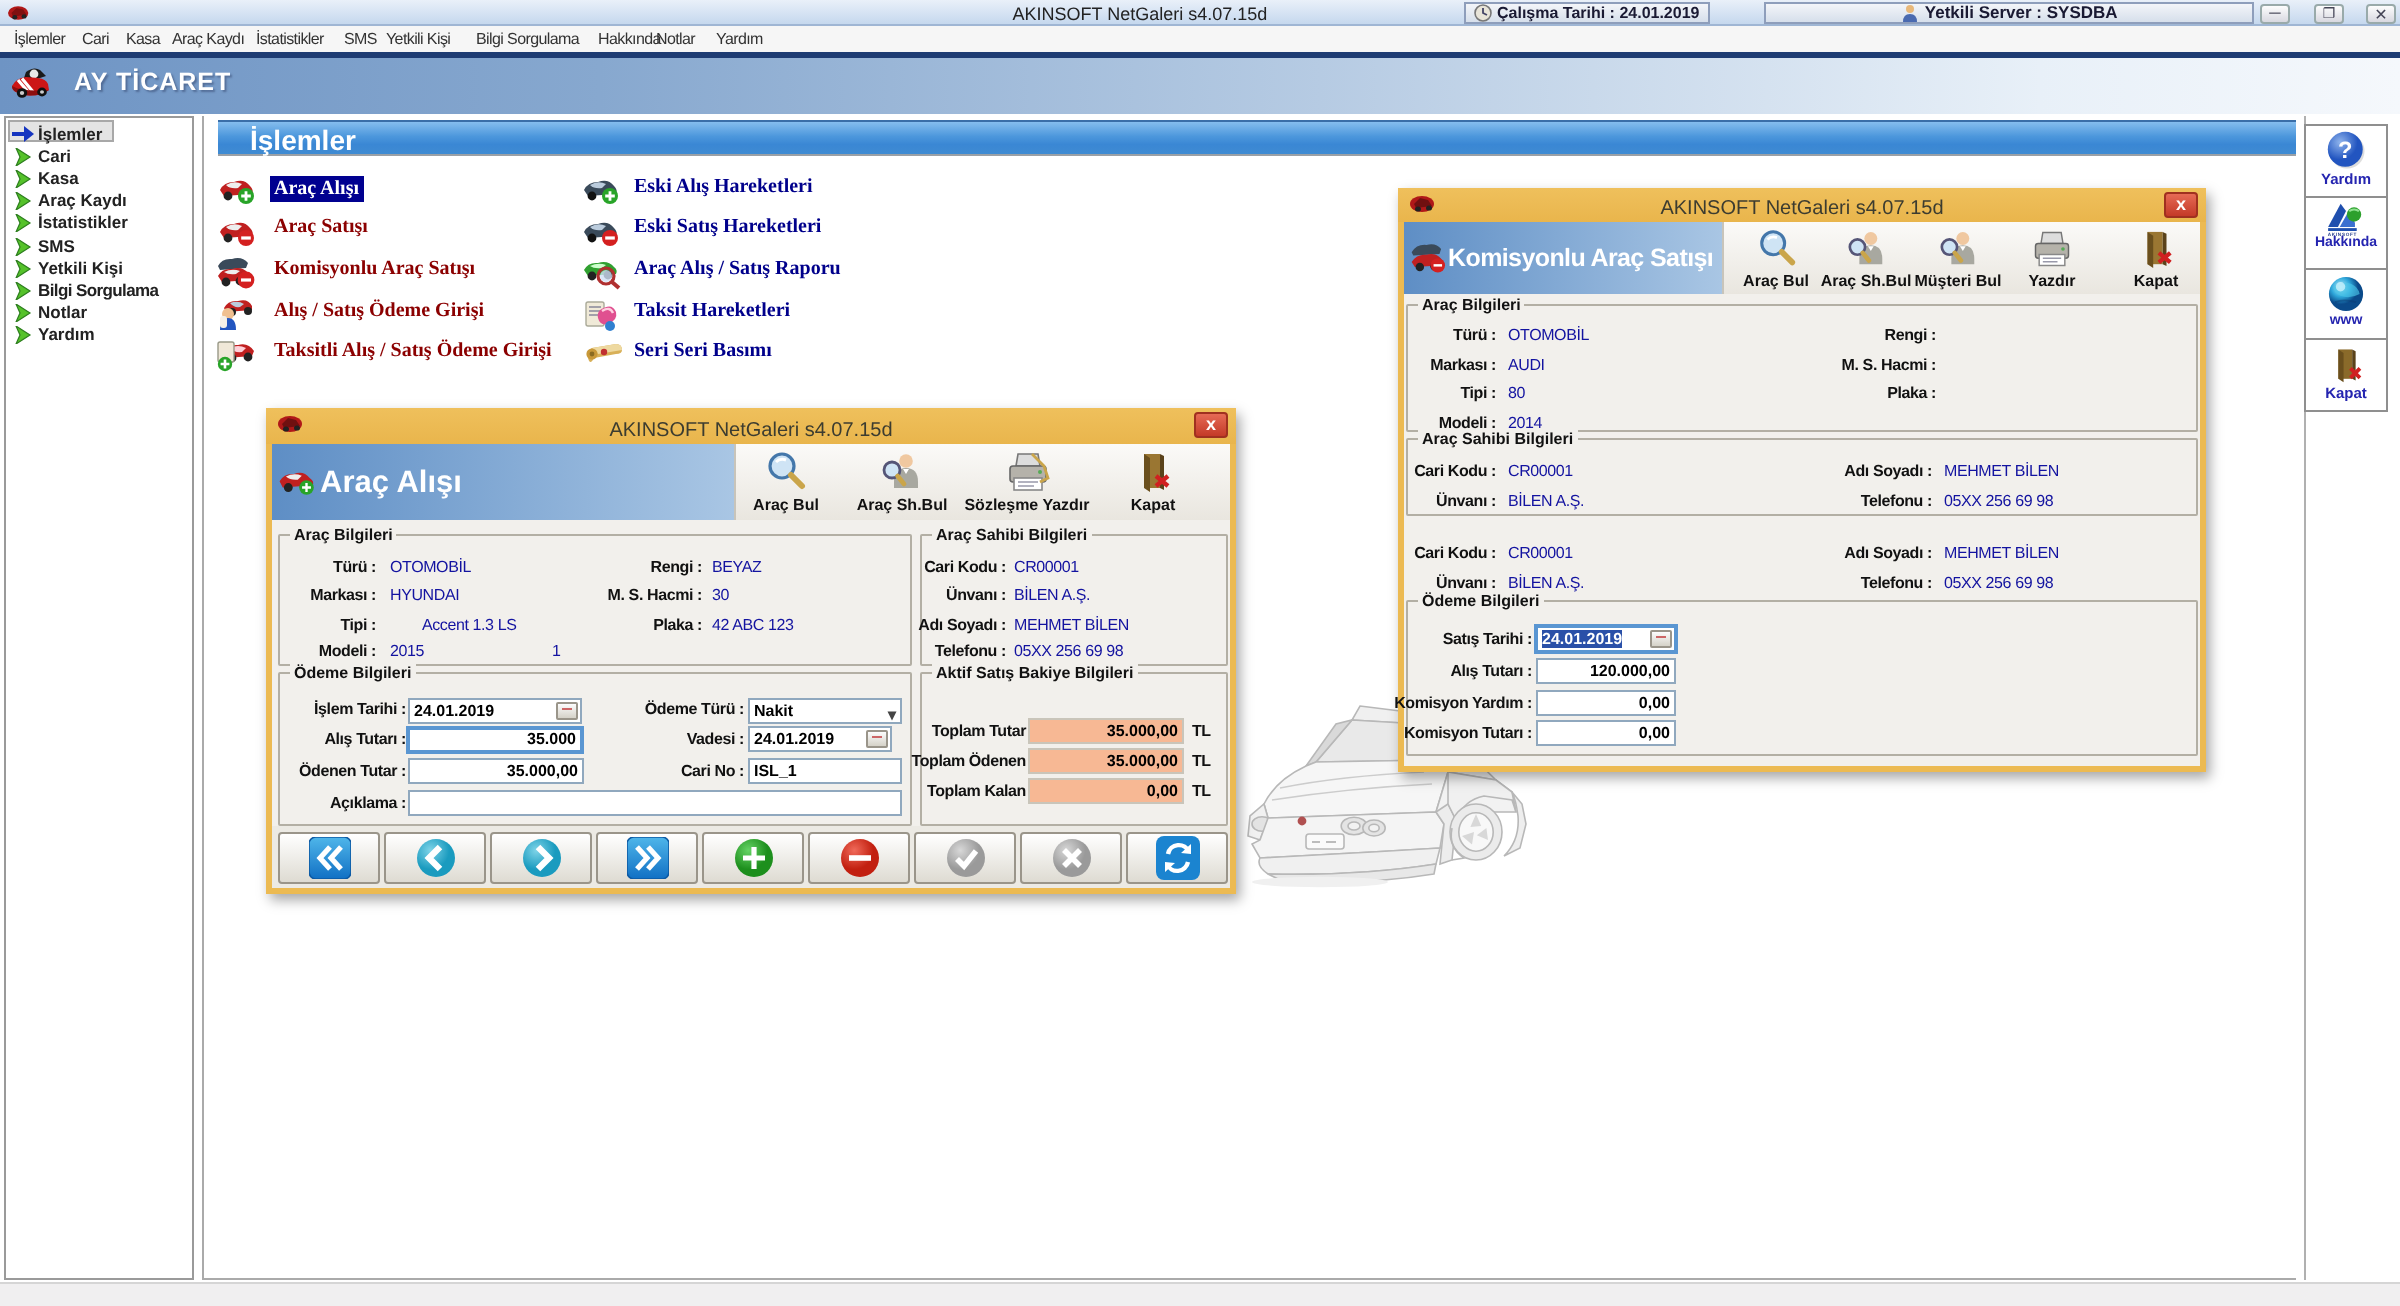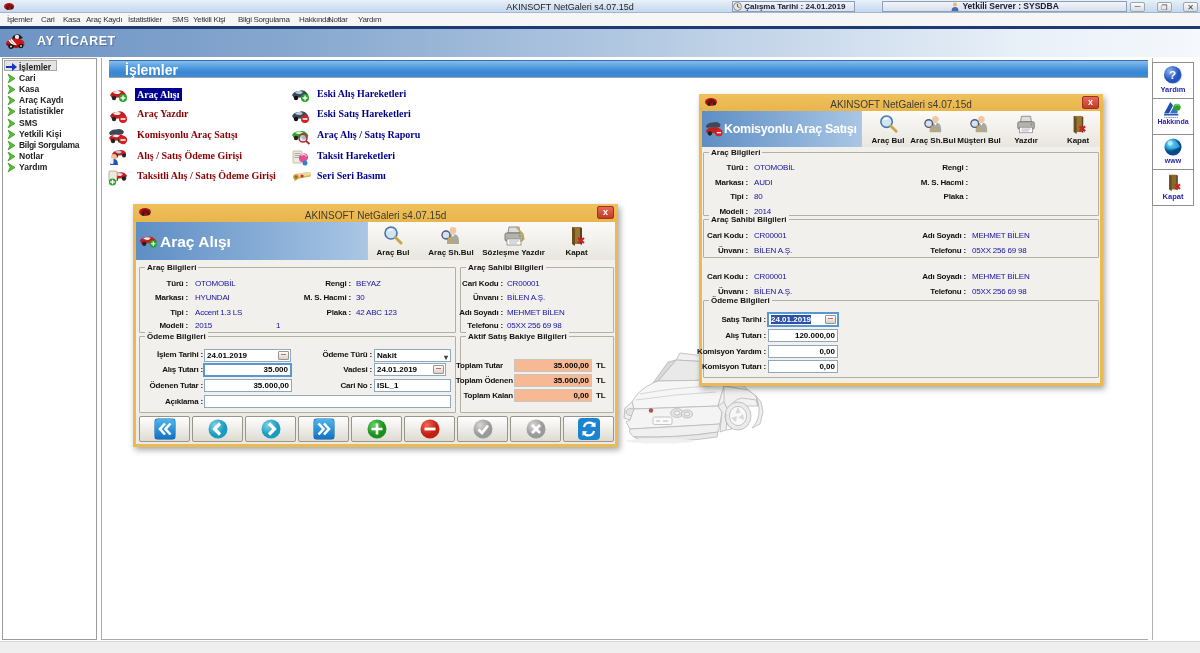--- a/index.html
+++ b/index.html
@@ -39,21 +39,21 @@
 <div class="abs" style="left:0;top:26px;width:1200px;height:3px;background:#1e3c73"></div>
 <div class="abs" style="left:0;top:29px;width:1200px;height:28px;background:linear-gradient(90deg,#6e94c4 0%,#87a8cf 25%,#b6cbe3 55%,#e8f0f8 85%,#f5f8fc 100%)"></div>
 <div class="abs" style="width:1140px;text-align:center;top:2px;font-size:9px;color:#222">AKINSOFT NetGaleri s4.07.15d</div>
 <svg class="abs" style="left:4px;top:2px" width="11" height="9" viewBox="0 0 13 10">
     <ellipse cx="6" cy="5" rx="6" ry="4" fill="#b01818"></ellipse>
     <path d="M2 5 L5 2 L9 3 L11 6 L3 7 Z" fill="#801010"></path>
     <ellipse cx="4" cy="7.5" rx="1.5" ry="1.3" fill="#222"></ellipse>
     <ellipse cx="9.5" cy="7" rx="1.5" ry="1.3" fill="#222"></ellipse>
   </svg>
 
-<div class="abs" style="left:732px;top:1px;width:123px;height:11px;background:linear-gradient(#f3f5f9,#d6dfeb);border:1px solid #8e9ebb;font-size:8px;font-weight:bold;color:#1a1a33;text-align:left;line-height:9px;white-space:nowrap"><svg style="vertical-align:-2px" width="9" height="9" viewBox="0 0 9 9">
+<div class="abs" style="left:732px;top:1px;width:123px;height:11px;background:linear-gradient(#f3f5f9,#d6dfeb);border:1px solid #8e9ebb;font-size:8px;font-weight:bold;color:#1a1a33;text-align:center;line-height:9px;white-space:nowrap"><svg style="vertical-align:-2px" width="9" height="9" viewBox="0 0 9 9">
       <circle cx="4.5" cy="4.5" r="4" fill="#e8e4d8" stroke="#777" stroke-width=".8"></circle>
       <path d="M4.5 2 L4.5 4.5 L6.5 5.5" stroke="#446" stroke-width=".9" fill="none"></path>
     </svg> Çalışma Tarihi : 24.01.2019</div>
 <div class="abs" style="left:882px;top:1px;width:245px;height:11px;background:linear-gradient(#f3f5f9,#d6dfeb);border:1px solid #8e9ebb;font-size:8.5px;font-weight:bold;color:#1a1a33;text-align:center;line-height:9px;white-space:nowrap"><svg style="vertical-align:-2px" width="10" height="9" viewBox="0 0 10 9">
       <circle cx="5" cy="2.5" r="2" fill="#e8b87a"></circle>
       <path d="M1.5 9 Q1.5 5 5 5 Q8.5 5 8.5 9Z" fill="#4a6ab0"></path>
     </svg> Yetkili Server : SYSDBA</div>
 <div class="abs" style="left:1130px;top:2px;width:15px;height:10px;background:linear-gradient(#fdfdfd,#d8d8e0);border:1px solid #9aa;border-radius:2px;font-size:8px;text-align:center;line-height:8px;color:#445">─</div>
 <div class="abs" style="left:1157px;top:2px;width:15px;height:10px;background:linear-gradient(#fdfdfd,#d8d8e0);border:1px solid #9aa;border-radius:2px;font-size:7px;text-align:center;line-height:9px;color:#445">❐</div>
 <div class="abs" style="left:1183px;top:2px;width:15px;height:10px;background:linear-gradient(#fdfdfd,#d8d8e0);border:1px solid #9aa;border-radius:2px;font-size:8px;text-align:center;line-height:9px;color:#445">✕</div>
@@ -202,21 +202,21 @@
     </svg>
 <div class="abs" style="left:135px;top:87.5px;background:#000090;color:#fff;padding:0 2px;height:13px;line-height:13px">Araç Alışı</div>
 <svg class="abs" style="left:109px;top:109px" width="19" height="15" viewBox="0 0 19 15">
       <path d="M1 7 Q3 3 8 3 Q13 1 16 5 Q18 7 17 9 L3 10 Z" fill="#c02020"></path>
       <path d="M4 4.5 Q8 2 12 4 L10 6 Q6 6.5 4 4.5Z" fill="#eee"></path>
       <circle cx="5" cy="10" r="2.2" fill="#222"></circle>
       <circle cx="13" cy="9.5" r="2.2" fill="#222"></circle>
       <circle cx="14" cy="10" r="4" fill="#d42020"></circle>
       <path d="M11.6 10 l4.8 0" stroke="#fff" stroke-width="1.6"></path>
     </svg>
-<div class="abs" style="left:137px;top:108px;color:#8b0000">Araç Yazdır</div>
+<div class="abs" style="left:137px;top:108px;color:#8b0000">Araç Satışı</div>
 <svg class="abs" style="left:108px;top:128px" width="20" height="17" viewBox="0 0 20 17">
       <path d="M1 5 Q3 1 8 1.5 Q13 0 16 3.5 L15 6 L2 7Z" fill="#3a4a5a"></path>
       <path d="M1 10 Q3 6 8 6.5 Q13 5 16 8.5 Q18 10 17 12 L3 13Z" fill="#c02020"></path>
       <path d="M4 8 Q8 6 12 7.5 L10 9 Q6 9.5 4 8Z" fill="#eee"></path>
       <circle cx="5" cy="13" r="2.2" fill="#222"></circle>
       <circle cx="12" cy="12.5" r="2.2" fill="#222"></circle>
       <circle cx="15" cy="12" r="4.2" fill="#d42020"></circle>
       <path d="M12.5 12 l5 0" stroke="#fff" stroke-width="1.6"></path>
     </svg>
 <div class="abs" style="left:137px;top:129px;color:#8b0000">Komisyonlu Araç Satışı</div>
@@ -384,21 +384,21 @@
       <span class="grplbl">Ödeme Bilgileri</span>
     </div>
 <div class="grp" style="left:324px;top:129px;width:154px;height:77px">
       <span class="grplbl">Aktif Satış Bakiye Bilgileri</span>
     </div>
 <div class="lbl r" style="left:0;top:71.5px;width:52px">Türü :</div>
     <div class="val" style="left:59px;top:71.5px">OTOMOBİL</div>
 <div class="lbl r" style="left:0;top:86px;width:52px">Markası :</div>
     <div class="val" style="left:59px;top:86px">HYUNDAI</div>
 <div class="lbl r" style="left:0;top:100.5px;width:52px">Tipi :</div>
-    <div class="val" style="left:59px;top:100.5px">Accent 1.3 LS</div>
+    <div class="val" style="left:75px;top:100.5px">Accent 1.3 LS</div>
 <div class="lbl r" style="left:0;top:114px;width:52px">Modeli :</div>
     <div class="val" style="left:59px;top:114px">2015</div>
     <div class="val" style="left:140px;top:114px">1</div>
 <div class="lbl r" style="left:100px;top:71.5px;width:115px">Rengi :</div>
     <div class="val" style="left:220px;top:71.5px">BEYAZ</div>
 <div class="lbl r" style="left:100px;top:86px;width:115px">M. S. Hacmi :</div>
     <div class="val" style="left:220px;top:86px">30</div>
 <div class="lbl r" style="left:100px;top:100.5px;width:115px">Plaka :</div>
     <div class="val" style="left:220px;top:100.5px">42 ABC 123</div>
 <div class="lbl r" style="left:280px;top:71.5px;width:87px">Cari Kodu :</div>
@@ -416,21 +416,21 @@
 <div class="lbl r" style="left:0;top:173.5px;width:67px">Ödenen Tutar :</div>
 <div class="inp r" style="left:68px;top:172px;width:88px;height:13px;line-height:11px">35.000,00</div>
 <div class="lbl r" style="left:0;top:189.5px;width:67px">Açıklama :</div>
 <div class="inp" style="left:68px;top:188px;width:247px;height:13px"></div>
 <div class="lbl r" style="left:140px;top:143px;width:96px">Ödeme Türü :</div>
 <div class="inp" style="left:238px;top:142px;width:77px;height:13px;line-height:11px">Nakit<span class="dda">▾</span></div>
 <div class="lbl r" style="left:140px;top:158px;width:96px">Vadesi :</div>
 <div class="inp" style="left:238px;top:156px;width:72px;height:13px;line-height:11px">24.01.2019<span class="cal"></span></div>
 <div class="lbl r" style="left:140px;top:173.5px;width:96px">Cari No :</div>
 <div class="inp" style="left:238px;top:172px;width:77px;height:13px;line-height:11px">ISL_1</div>
-<div class="lbl r" style="left:270px;top:153.5px;width:97px">Toplam Tutar</div>
+<div class="lbl r" style="left:280px;top:153.5px;width:97px">Toplam Tutar</div>
 <div class="salmon" style="left:378px;top:152px;width:78px;height:13px;line-height:11px">35.000,00</div>
     <div class="lbl" style="left:460px;top:153.5px">TL</div>
 <div class="lbl r" style="left:280px;top:168.5px;width:97px">Toplam Ödenen</div>
 <div class="salmon" style="left:378px;top:167px;width:78px;height:13px;line-height:11px">35.000,00</div>
     <div class="lbl" style="left:460px;top:168.5px">TL</div>
 <div class="lbl r" style="left:280px;top:183.5px;width:97px">Toplam Kalan</div>
 <div class="salmon" style="left:378px;top:182px;width:78px;height:13px;line-height:11px">0,00</div>
     <div class="lbl" style="left:460px;top:183.5px">TL</div>
 <div class="abs" style="left:0;top:206px;width:479px;height:31px;background:#eceae4"></div>
 <div class="navbtn" style="left:3px;top:209px">

